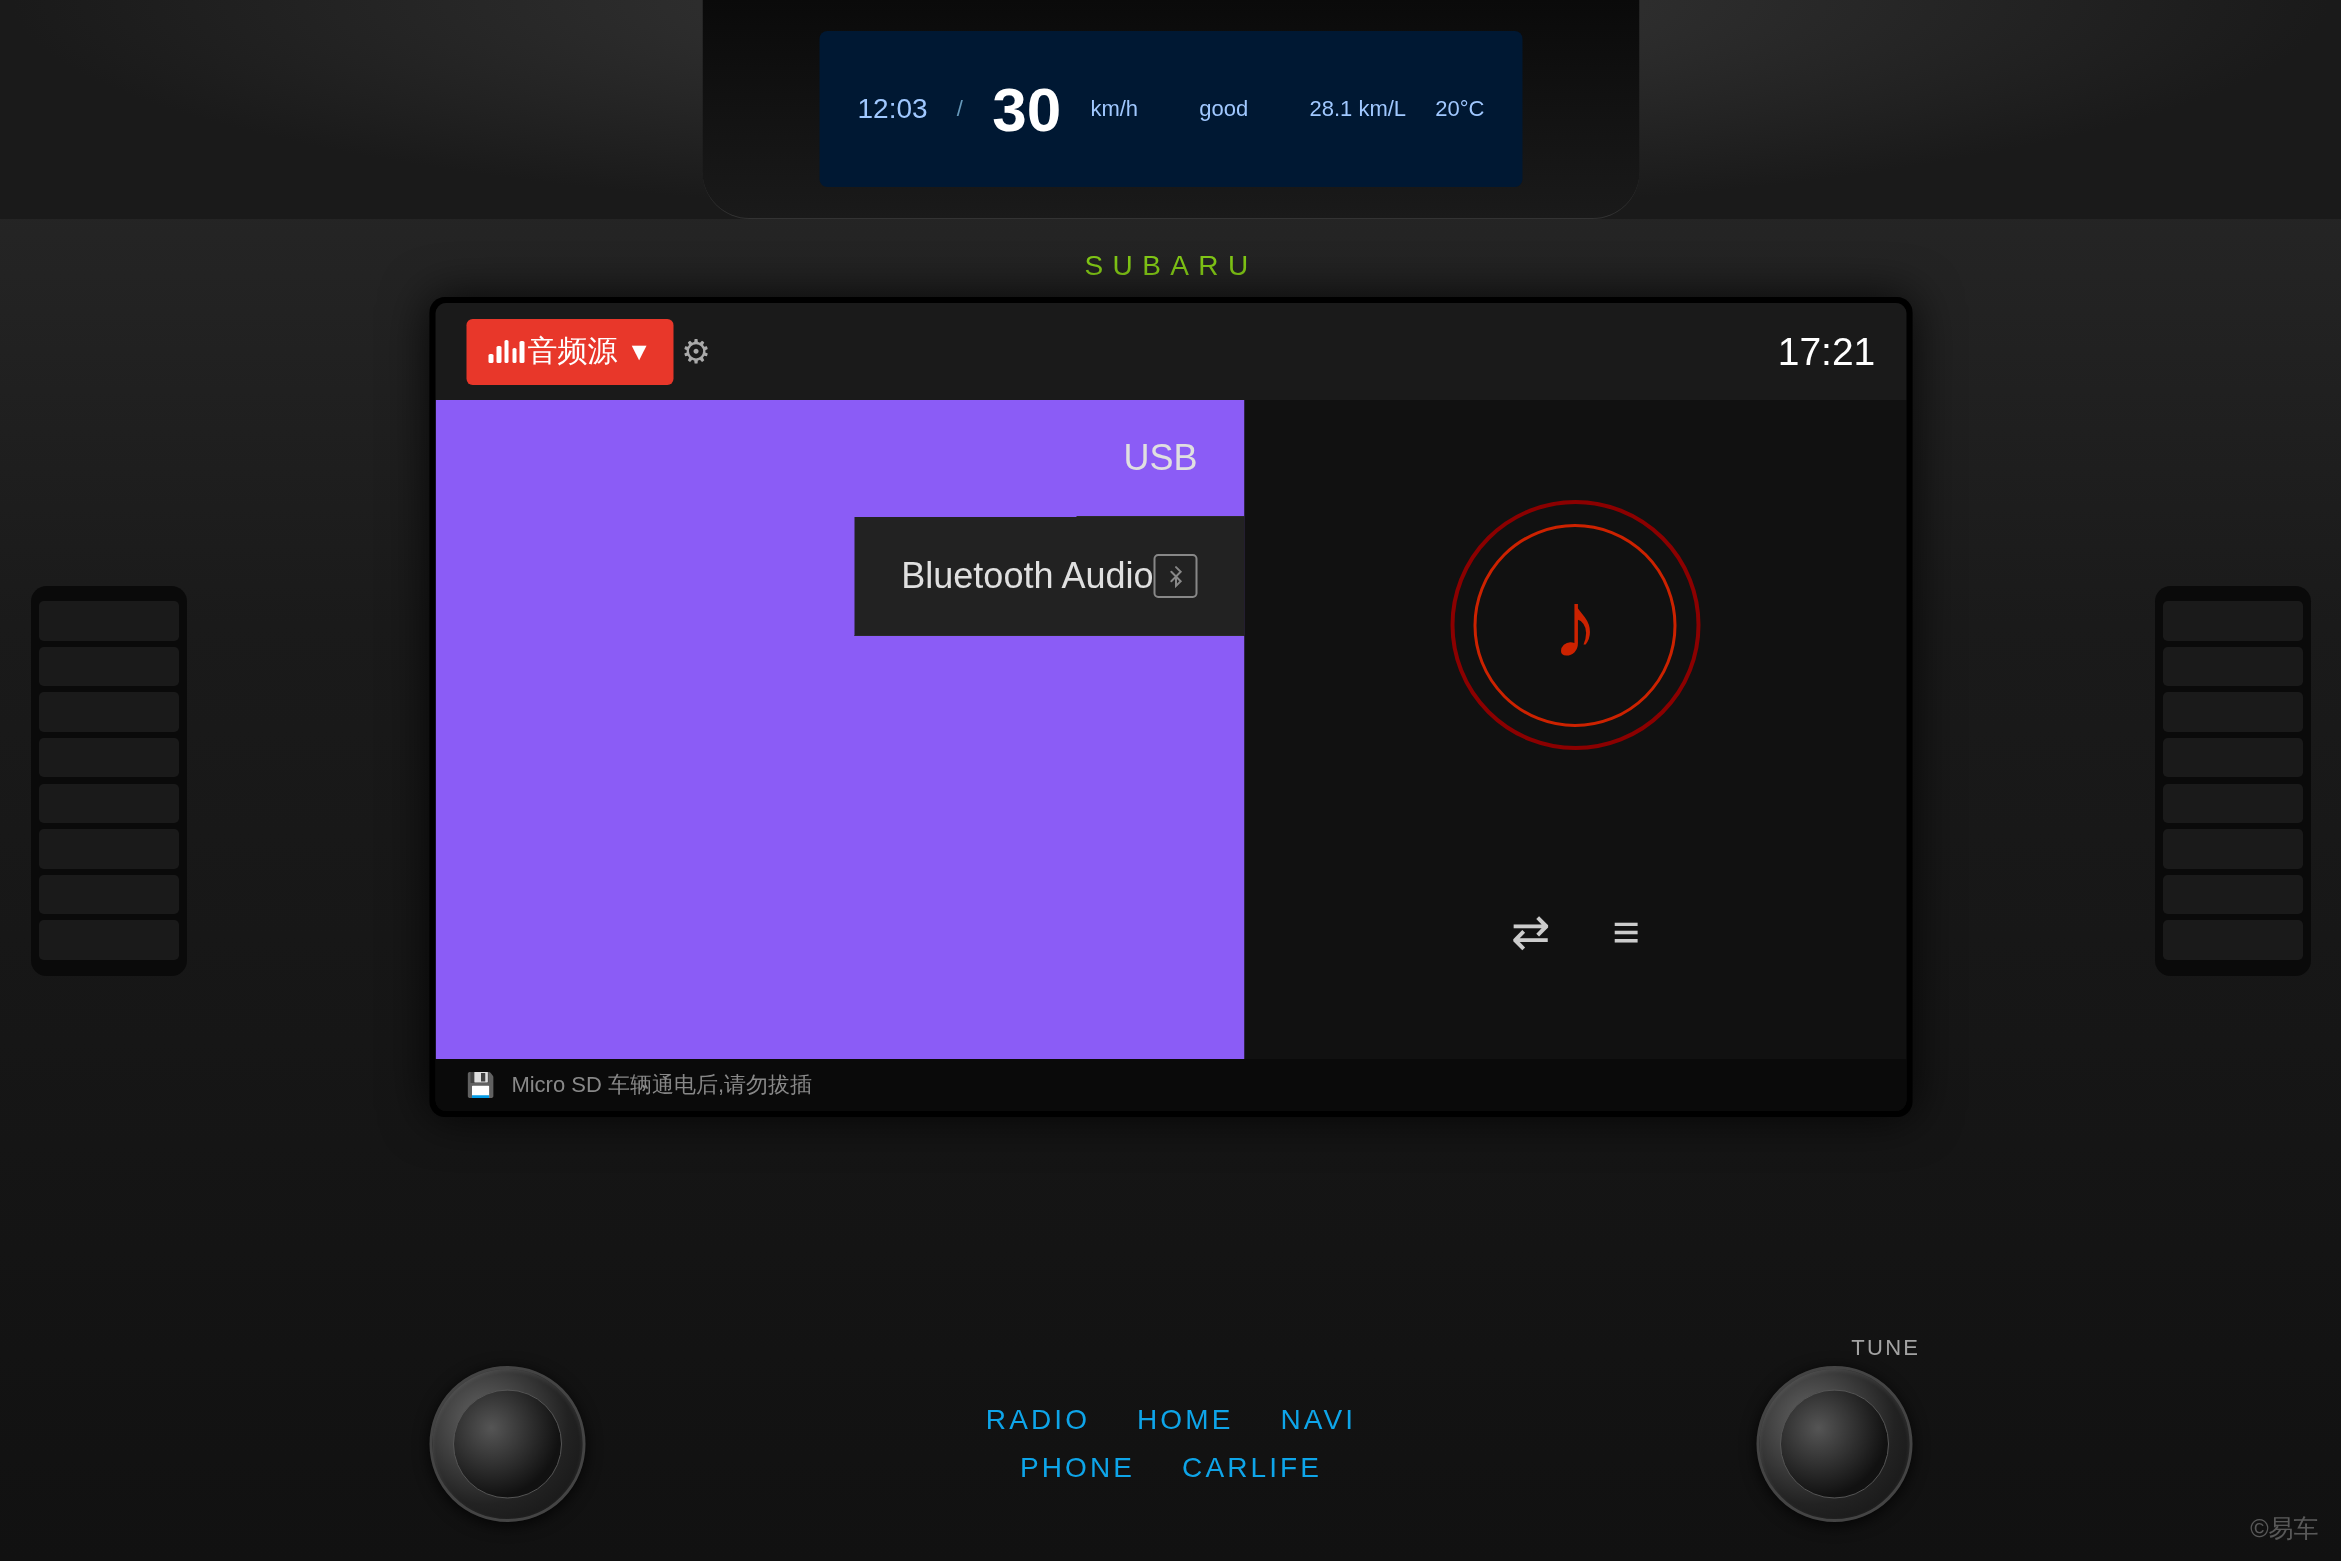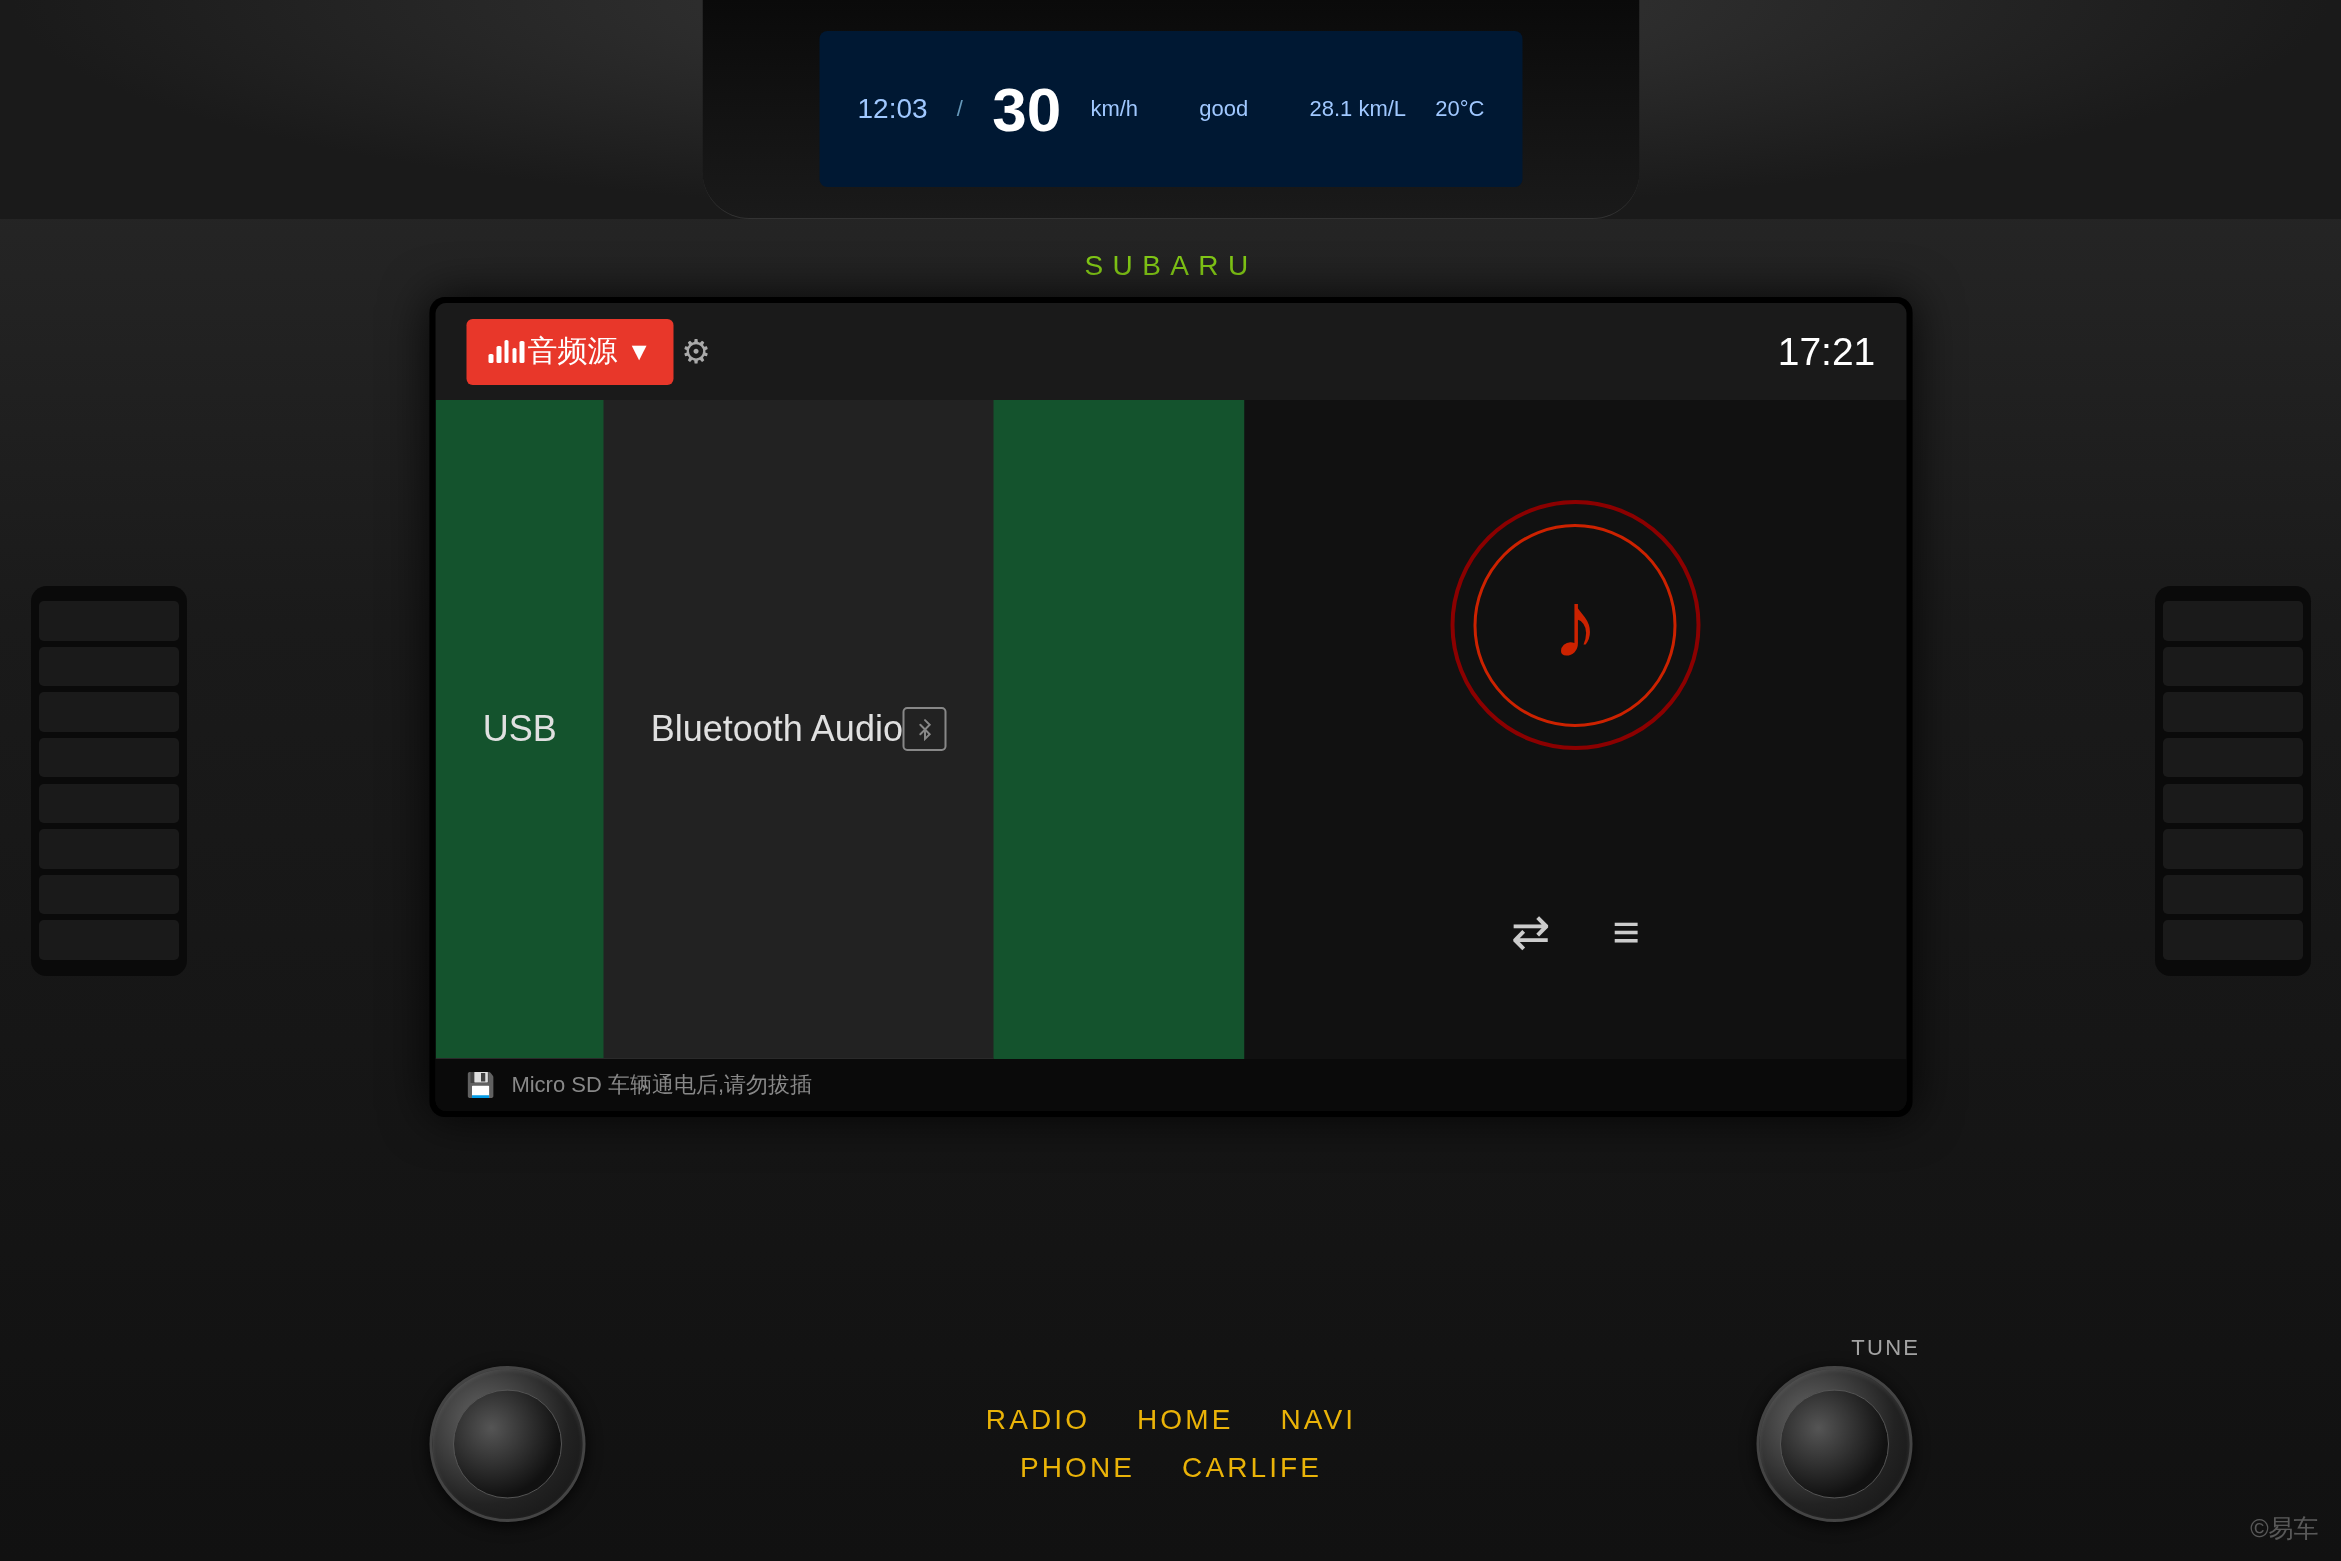--- a/index.html
+++ b/index.html
@@ -147,23 +147,24 @@
     
     .screen-content {
       display: flex;
       flex: 1;
       overflow: hidden;
     }
 
     
     .left-panel {
       width: 55%;
-      background: #14532d;
-      display: flex;
-      flex-direction: row;
+      background: #8b5cf6;
+      display: flex;
+      flex-direction: column;
+      align-items: flex-end;
     }
 
     .menu-item {
       padding: 37px 47px;
       color: #e0e0e0;
       font-size: 36px;
       border-bottom: 0.8px solid #2a2a2a;
       display: flex;
       align-items: center;
       justify-content: space-between;
@@ -298,21 +299,21 @@
       padding: 0 31px;
     }
 
     .button-row {
       display: flex;
       gap: 47px;
       justify-content: center;
     }
 
     .phys-btn {
-      color: #eab308;
+      color: #0ea5e9;
       font-size: 28px;
       letter-spacing: 3.1px;
       background: none;
       border: none;
       cursor: pointer;
       text-transform: uppercase;
     }
 
     .knob-right-container {
       position: relative;

